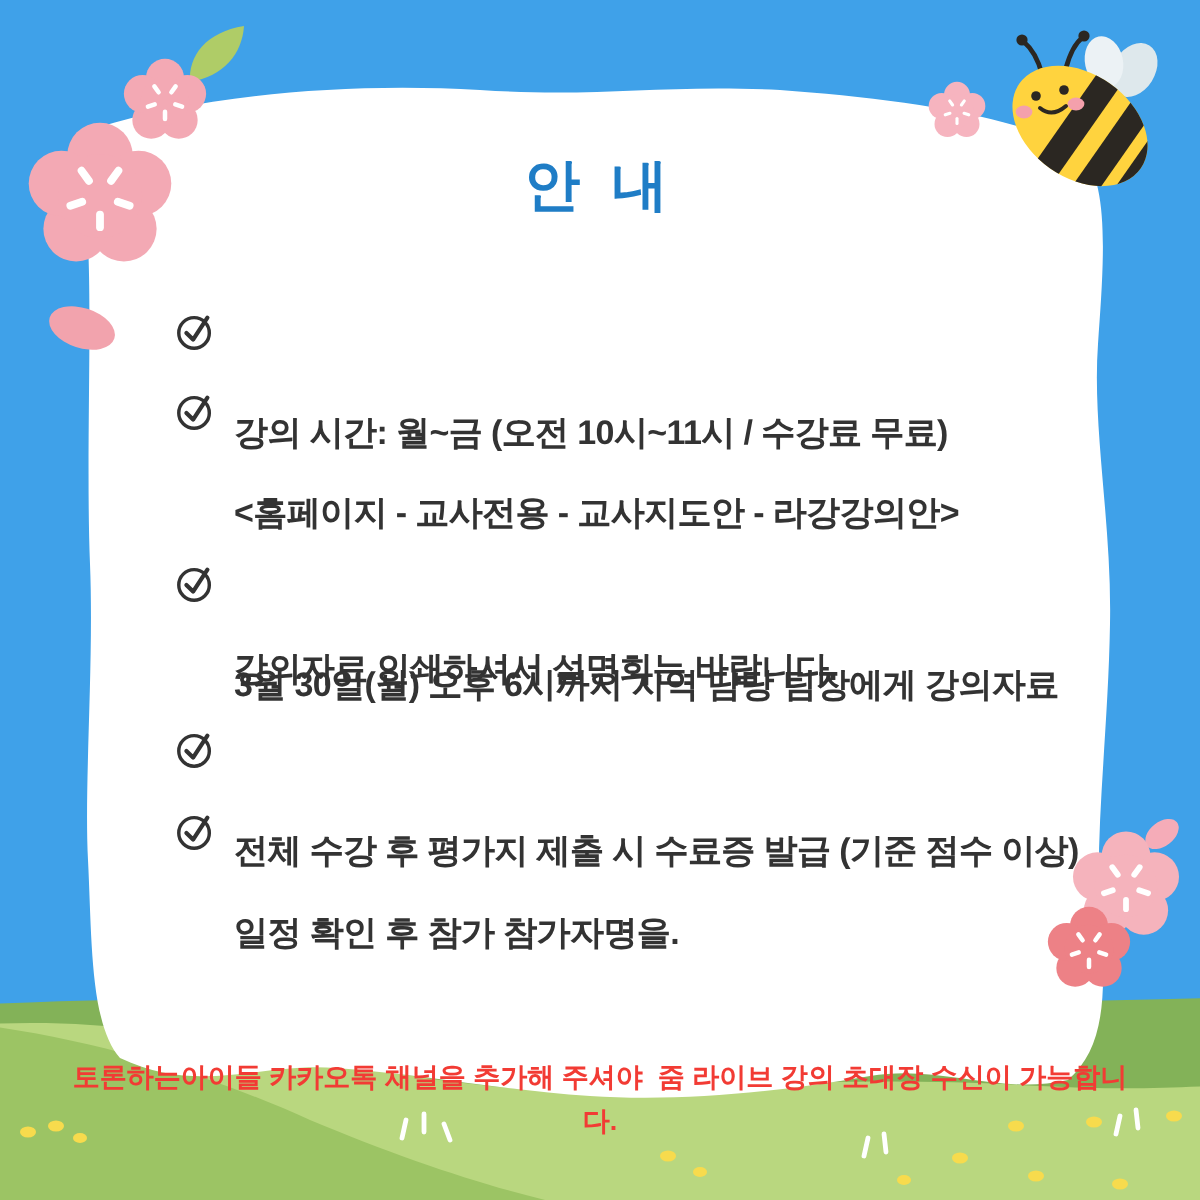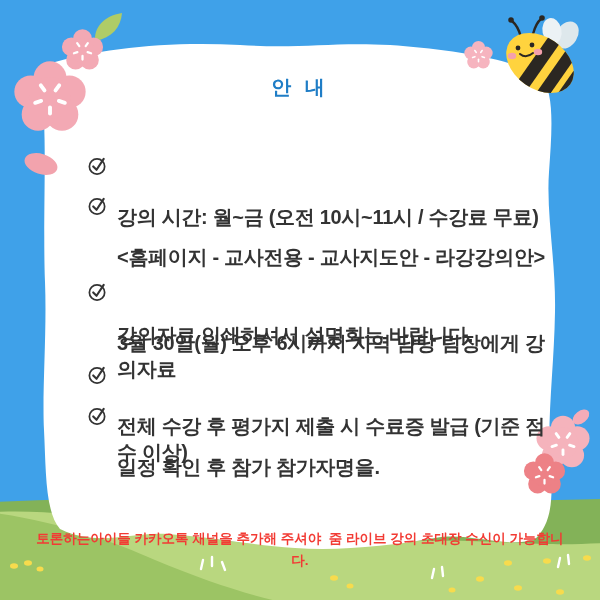--- a/index.html
+++ b/index.html
@@ -5,30 +5,30 @@
   html,body{margin:0;padding:0;background:#ddd;}
   .stage{
     position:relative;width:600px;height:600px;overflow:hidden;
     background:#3FA1E9;
     font-family:"Liberation Sans","DejaVu Sans",sans-serif;
   }
   .layer{position:absolute;left:0;top:0;pointer-events:none;}
   .z0{z-index:0}.z2{z-index:2}
   .title{
     position:absolute;top:74px;left:0;width:600px;z-index:3;
-    text-align:center;font-size:20px;font-weight:800;color:#1F7DC6;
+    text-align:center;font-size:28px;font-weight:800;color:#1F7DC6;
     letter-spacing:4px;
   }
   .item{
     position:absolute;left:87px;width:465px;z-index:3;
     display:flex;gap:9px;align-items:flex-start;
   }
   .item .chk{flex:0 0 auto;margin-top:3px;line-height:0;}
   .item .lines{
-    font-size:20px;line-height:26px;font-weight:600;color:#333333;
+    font-size:17px;line-height:26px;font-weight:600;color:#333333;
     letter-spacing:-0.3px;white-space:pre-wrap;
   }
   .lines div:empty{display:none;}
   .footer{
     position:absolute;top:484px;left:30px;width:540px;z-index:3;
     text-align:center;font-size:13.5px;line-height:22px;font-weight:700;
     color:#F23B34;white-space:pre-wrap;
   }
 </style>
 </head>

